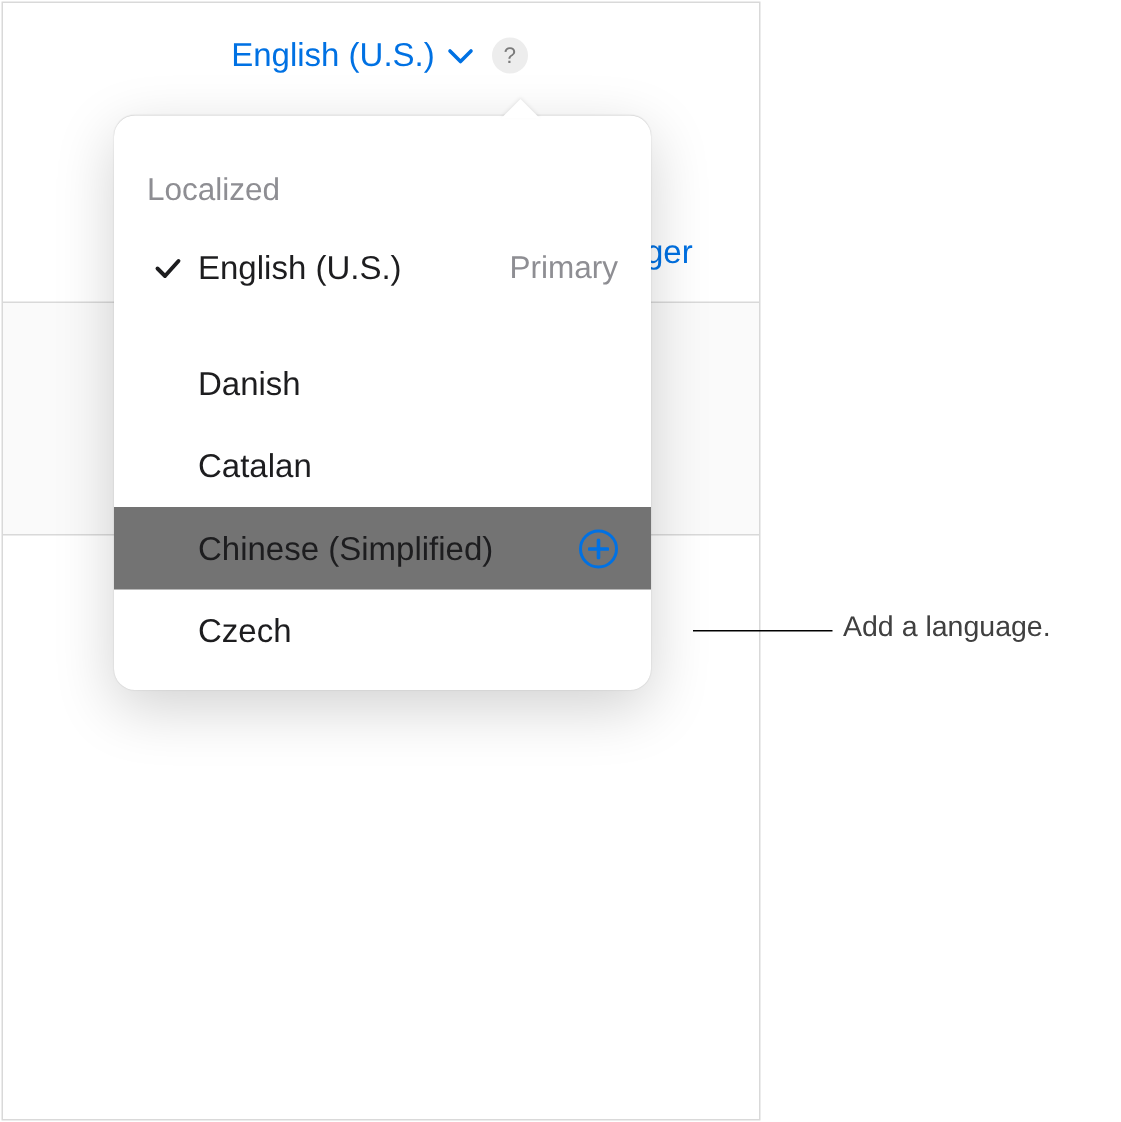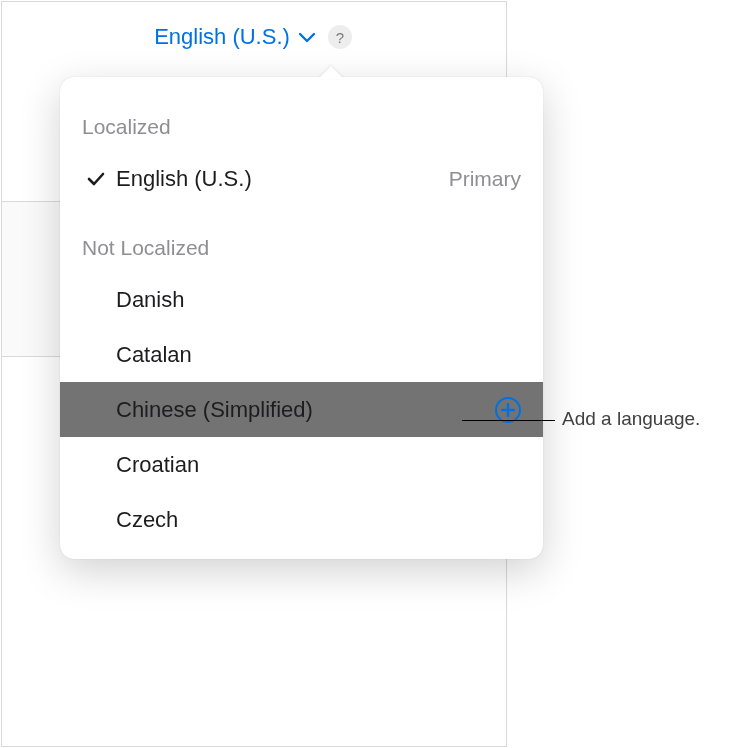--- a/index.html
+++ b/index.html
@@ -77,23 +77,23 @@
     }
     .bg-link {
       position: absolute;
       top: 155px;
       left: 430px;
       color: #0071e3;
       font-size: 22px;
     }
     .dropdown {
       position: absolute;
-      left: 60px;
+      left: 76px;
       top: 77px;
-      width: 483px;
+      width: 358px;
       background: #fff;
       border-radius: 14px;
       box-shadow: 0 0 1px rgba(0,0,0,0.2), 0 12px 40px rgba(0,0,0,0.18);
       padding: 30px 0 12px 0;
     }
     .dropdown::before {
       content: "";
       position: absolute;
       top: -11px;
       left: 258px;
@@ -215,21 +215,20 @@
       <svg class="checkmark" viewBox="0 0 18 14">
         <path d="M2 7 L7 12 L16 2"></path>
       </svg>
     </span>
     <span class="label">English (U.S.)</span>
     <span class="suffix">Primary</span>
   </div>
 
   <div class="section-gap"></div>
 
-  <div class="section-label">Not Localized</div>
 
   <div class="row">
     <span class="check-col"></span>
     <span class="label">Danish</span>
   </div>
 
   <div class="row">
     <span class="check-col"></span>
     <span class="label">Catalan</span>
   </div>
@@ -238,24 +237,20 @@
     <span class="check-col"></span>
     <span class="label">Chinese (Simplified)</span>
     <span class="add-btn">
       <svg viewBox="0 0 14 14">
         <path d="M7 1 L7 13 M1 7 L13 7"></path>
       </svg>
     </span>
   </div>
 
 
-  <div class="row">
-    <span class="check-col"></span>
-    <span class="label">Croatian</span>
-  </div>
 
   <div class="row">
     <span class="check-col"></span>
     <span class="label">Czech</span>
   </div>
 
 
 </div>
 
 <div class="callout-line"></div>

